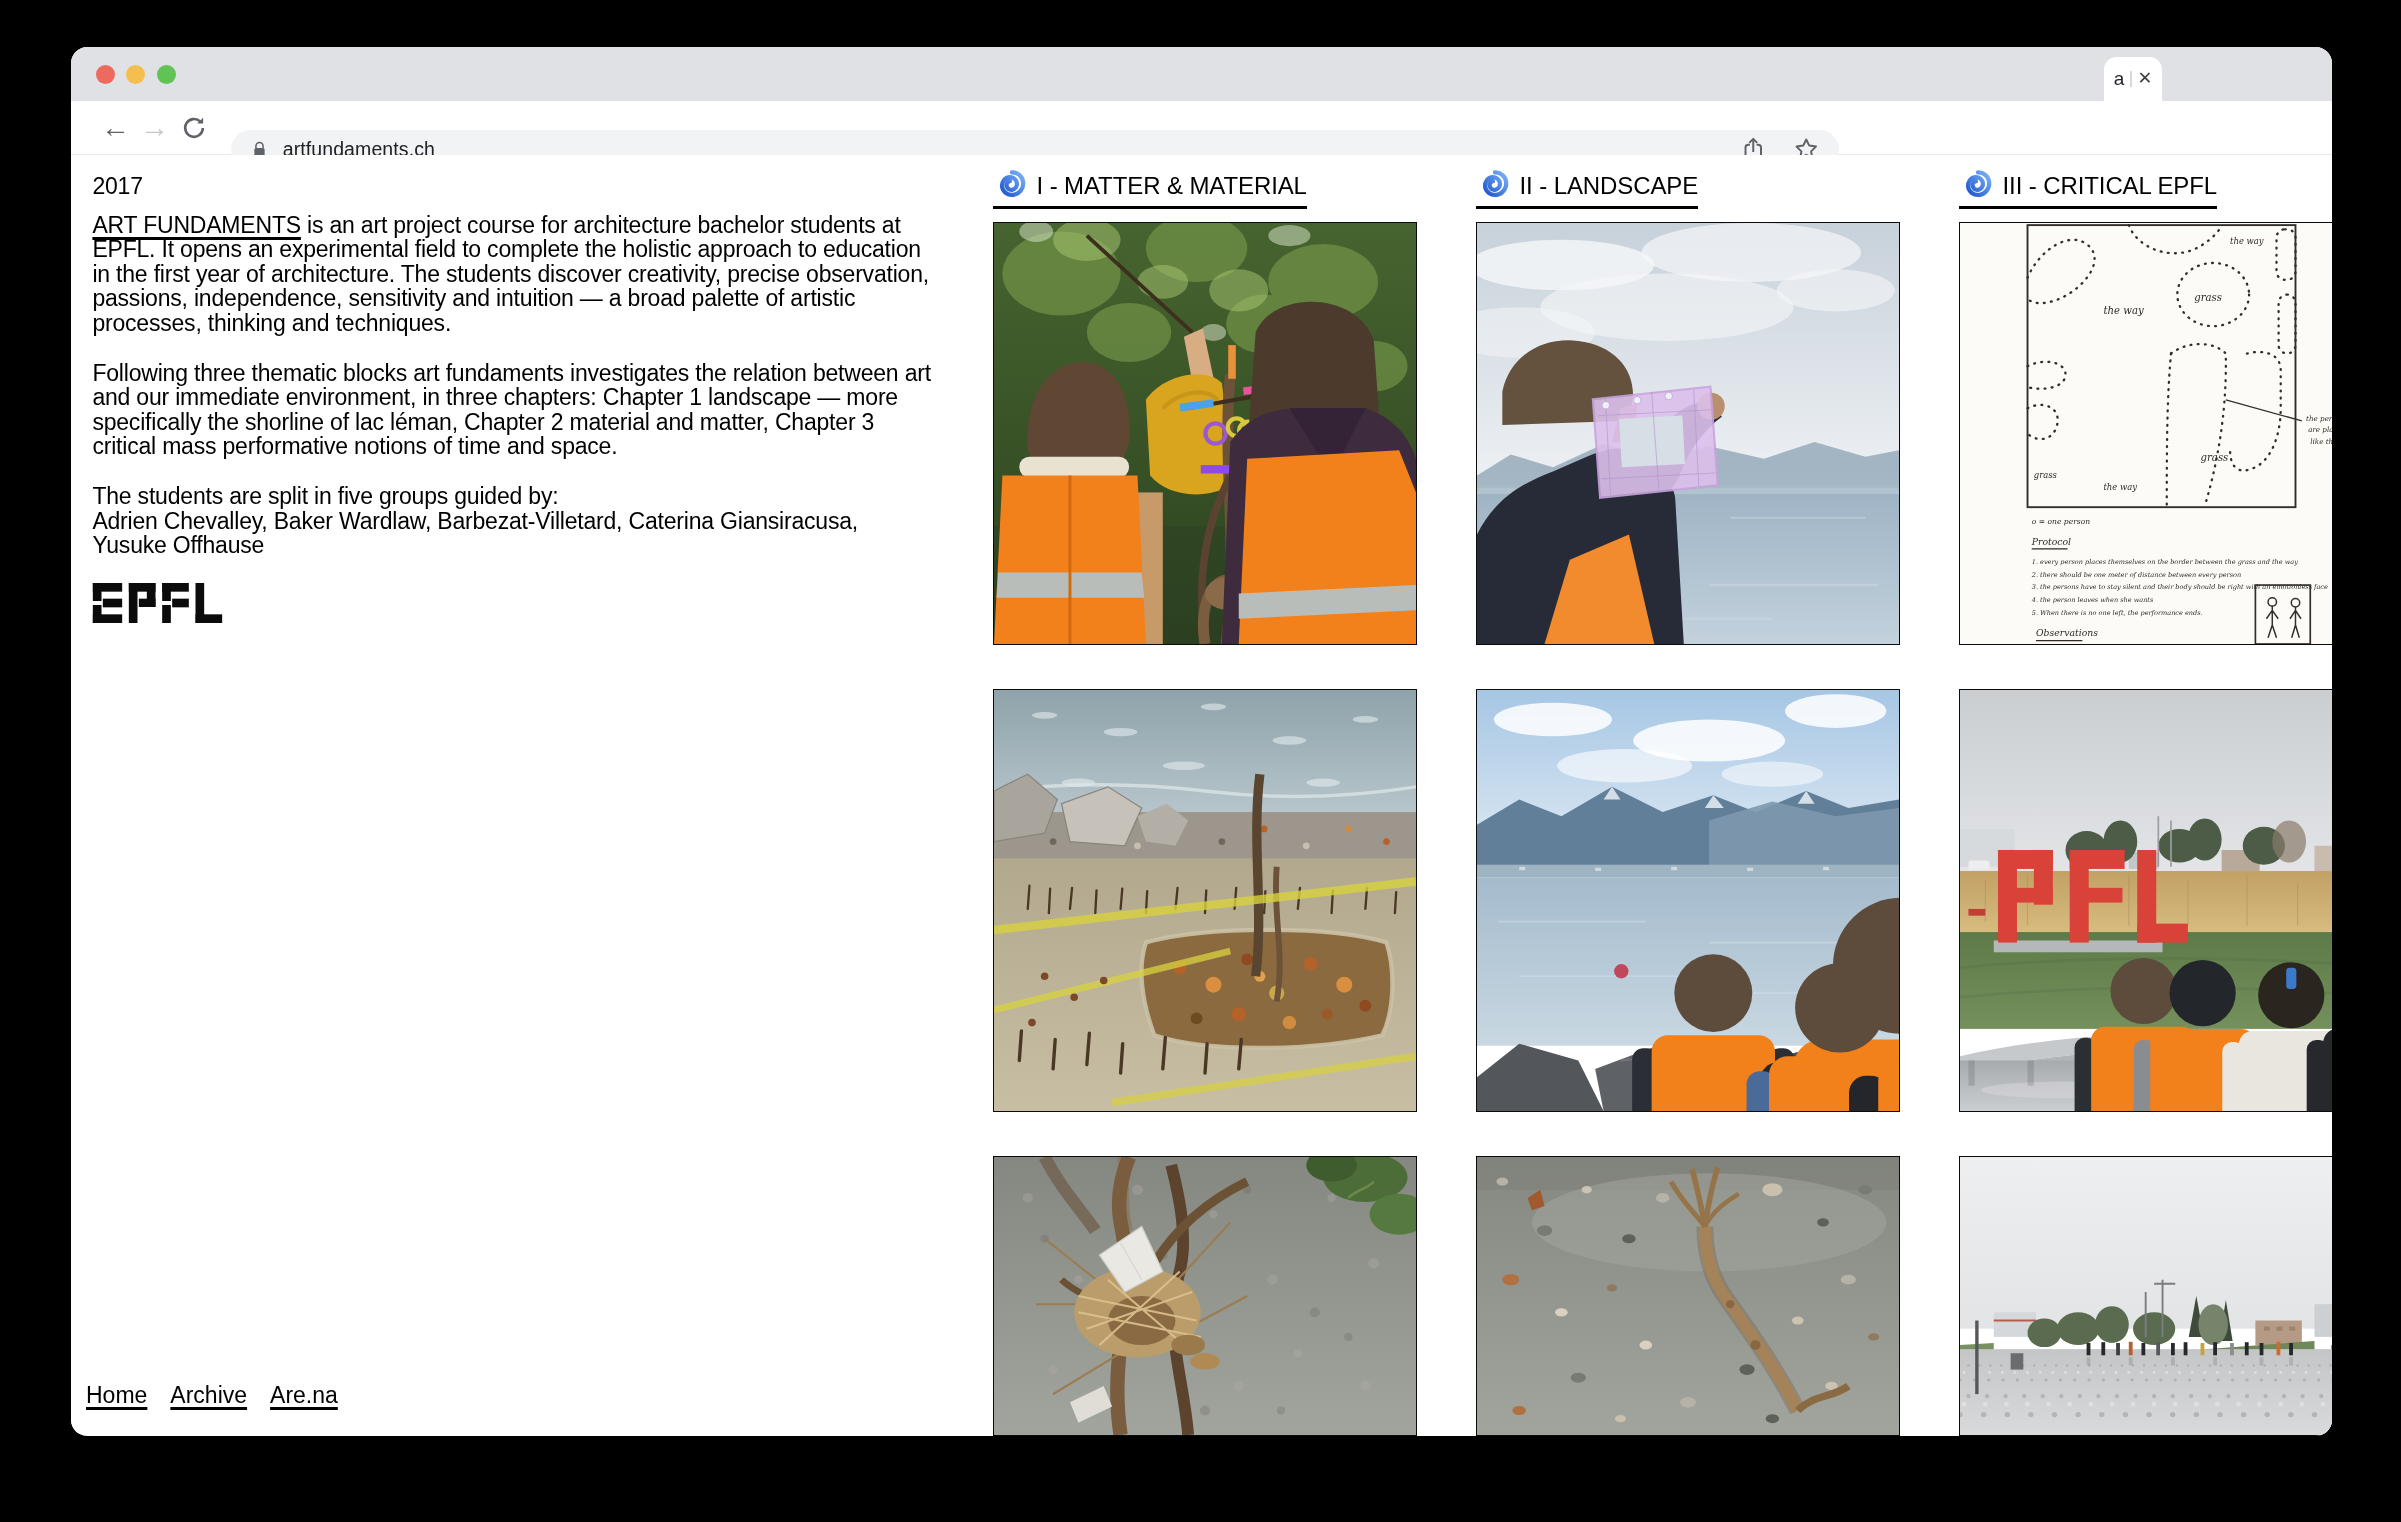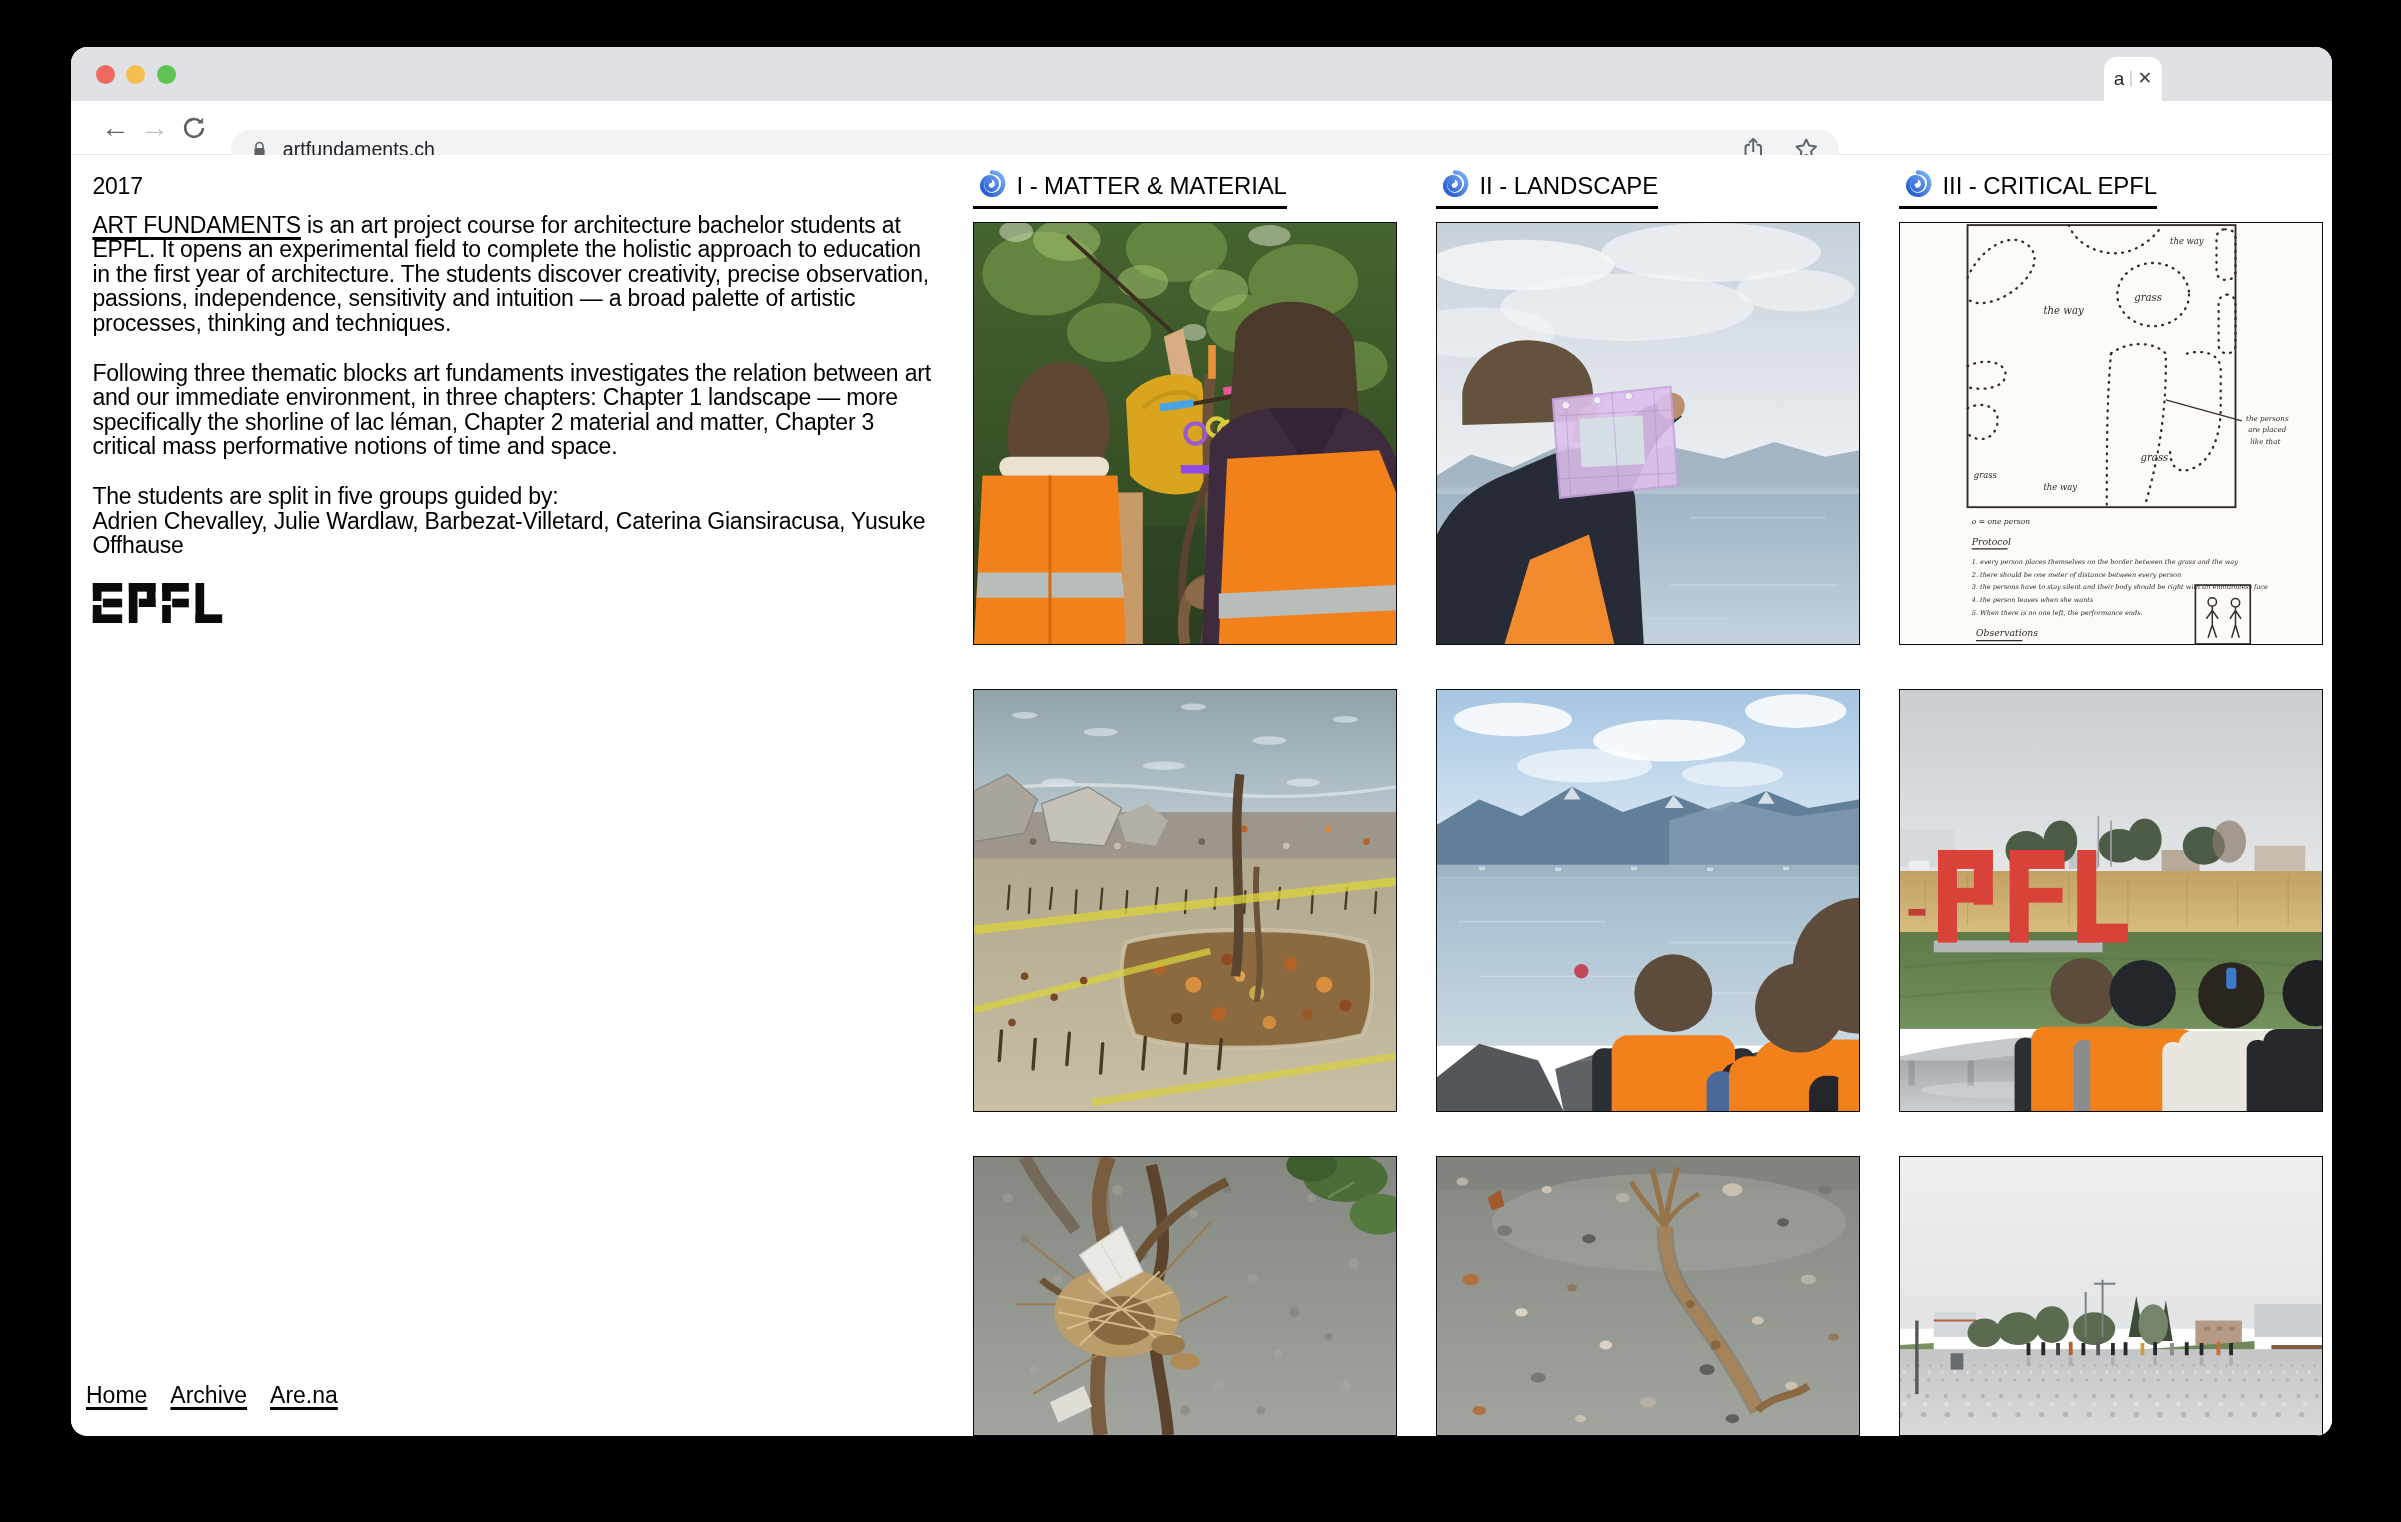--- a/index.html
+++ b/index.html
@@ -36,21 +36,21 @@
   
   .content{position:relative;height:1279px;background:#fff;}
   .left-col{position:absolute;left:21.4px;top:19px;width:845px;
             font-size:23px;line-height:24.6px;letter-spacing:-0.2px;}
   .left-col p{margin:0 0 25px 0;}
   .left-col p.tight{margin-bottom:14px;}
   a.textlink, .u{color:#000;text-decoration:underline;text-decoration-thickness:2.5px;text-underline-offset:4.4px;}
   .epfl-logo{margin-top:14px;width:131px;height:40px;display:block;}
 
   .grid{position:absolute;left:902px;top:14px;display:flex;gap:39px;}
-  .col{width:424px;display:flex;flex-direction:column;}
+  .col{width:424px;display:flex;flex-direction:column;margin-left:20px;}
   .col-header{display:inline-flex;align-items:center;gap:9.5px;align-self:flex-start;
               border-bottom:3.2px solid #000;padding-bottom:3.2px;font-size:24px;
               letter-spacing:-0.1px;color:#000;text-decoration:none;}
   .spiral{width:34px;height:34px;flex:0 0 auto;}
   .photos{margin-top:12.6px;display:flex;flex-direction:column;gap:44px;}
   .photo{width:424px;height:423px;border:1.9px solid #0b0b0b;box-sizing:border-box;
          overflow:hidden;display:block;}
   .photo.short{height:280px;}
   .photo svg{width:100%;height:100%;display:block;}
 
@@ -186,21 +186,21 @@
   </div>
 
   <div class="content">
 
     <div class="left-col">
       <p class="tight">2017</p>
       <p><a class="textlink">ART FUNDAMENTS</a><span> is an art project course for architecture bachelor students at EPFL. It opens an experimental field to complete the holistic approach to education in the first year of architecture. The students discover creativity, precise observation, passions, independence, sensitivity and intuition — a broad palette of artistic processes, thinking and techniques.</span></p>
       <p>Following three thematic blocks art fundaments investigates the relation between art and our immediate environment, in three chapters: Chapter 1 landscape — more specifically the shorline of lac léman, Chapter 2 material and matter, Chapter 3 critical mass performative notions of time and space.</p>
       <p>
         <span>The students are split in five groups guided by:</span><br>
-        <span>Adrien Chevalley, Julie Wardlaw, Barbezat-Villetard, Caterina Giansiracusa, Yusuke Offhause</span>
+        <span>Adrien Chevalley, Baker Wardlaw, Barbezat-Villetard, Caterina Giansiracusa, Yusuke Offhause</span>
       </p>
       <svg class="epfl-logo" viewBox="0 0 194 60" role="img" aria-label="EPFL">
         <g fill="#0b0b0b">
           <rect x="0" y="0" width="44" height="13"></rect>
             <rect x="0" y="0" width="13" height="27"></rect>
           <rect x="15" y="23.5" width="29" height="13"></rect>
             <rect x="0" y="33" width="13" height="27"></rect>
           <rect x="0" y="47" width="44" height="13"></rect>
           <rect x="54" y="0" width="13" height="60"></rect>
             <rect x="54" y="0" width="40" height="13"></rect>

